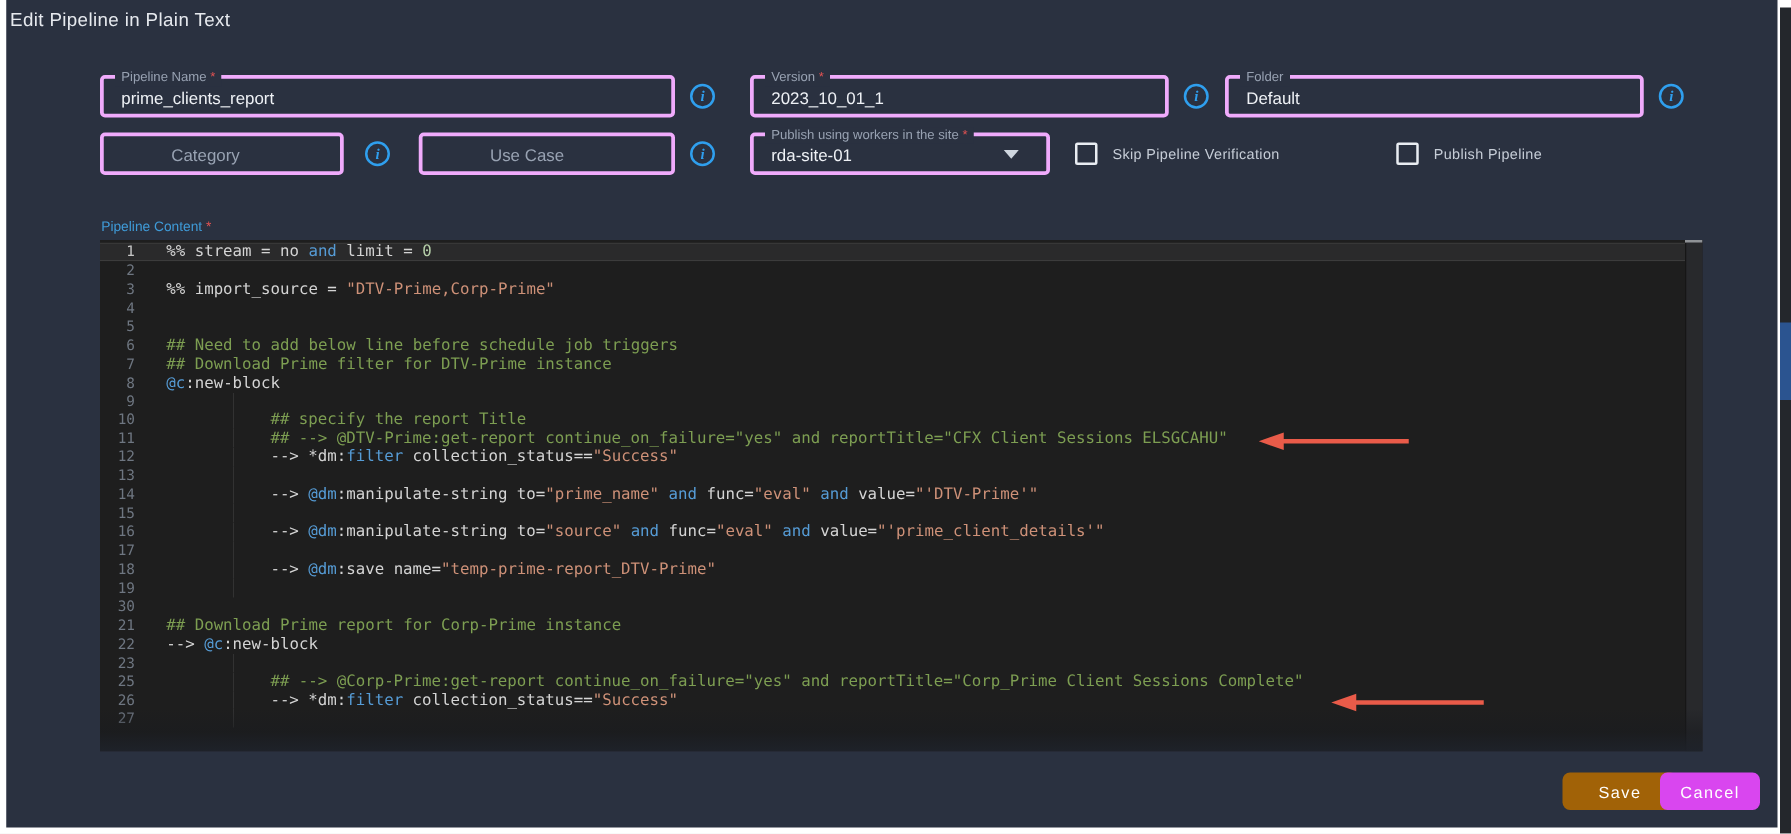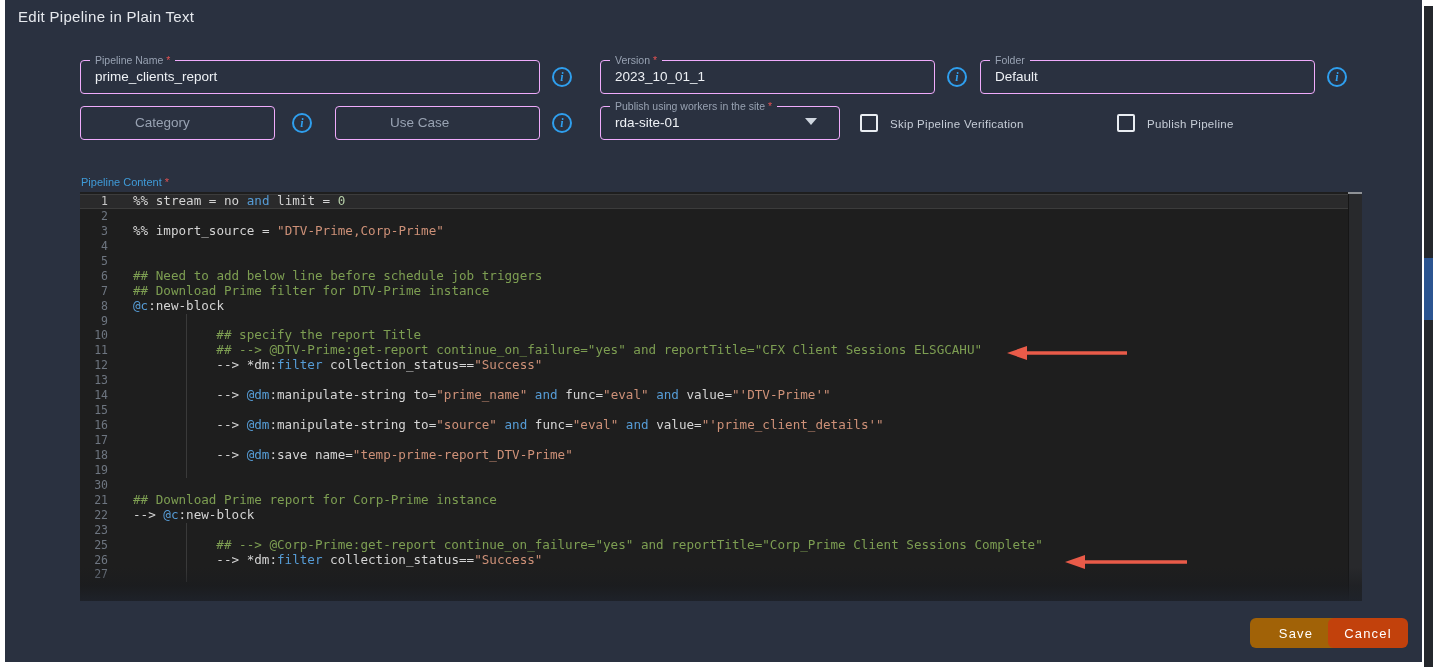--- a/index.html
+++ b/index.html
@@ -1,24 +1,24 @@
 <!DOCTYPE html>
 <html style="--tk-t: #d4d4d4; --tk-k: #569cd6; --tk-s: #ce9178; --tk-c: #7d9e52; --tk-n: #b5cea8;"><head>
 <meta charset="utf-8">
 <style>
   * { margin:0; padding:0; box-sizing:border-box; }
   html,body { background:#ffffff; }
   #app { position:relative; width:1433px; height:667px; background:#ffffff; overflow:hidden;
          font-family:"Liberation Sans", sans-serif; }
   #dialog { position:absolute; left:5px; top:0; width:1417px; height:662px; background:#2a3140; }
 
-  .dlg-title { position:absolute; left:13px; top:8px; font-size:15px; color:#e6e9ee; letter-spacing:.3px; }
+  .dlg-title { position:absolute; left:3px; top:8px; font-size:15px; color:#e6e9ee; letter-spacing:.3px; }
 
   
-  .field { position:absolute; height:34px; border:1px solid #f0abfc; border-radius:4px; }
+  .field { position:absolute; height:34px; border:3px solid #f0abfc; border-radius:4px; }
   .flabel { position:absolute; top:-7px; left:9px; background:#2a3140; padding:0 5px;
             font-size:10.5px; color:#98a2b2; white-space:nowrap; line-height:13px;}
   .req { color:#e05252; }
   .fvalue { position:absolute; left:14px; top:8px; font-size:13.5px; color:#eef1f5; white-space:nowrap; }
   .fvalue.ph { color:#98a2b2;margin-left:40px; }
   .caret { position:absolute; right:22px; top:11px; width:0; height:0;
            border-left:6px solid transparent; border-right:6px solid transparent;
            border-top:7px solid #cfd6df; }
 
   .info { position:absolute; width:20px; height:20px; border:2px solid #2f9fee; border-radius:50%;
@@ -47,21 +47,21 @@
             border-top:2px solid #8f9296; box-shadow: inset 1px 0 0 #161616; }
   #editor-fade { position:absolute; left:0; right:0; bottom:0; height:34px; pointer-events:none;
             background:linear-gradient(to bottom, rgba(30,30,30,0) 0%, rgba(25,27,31,.55) 55%, rgba(30,34,42,.95) 100%); }
 
   .arrow-svg { position:absolute; pointer-events:none; }
 
   
   .btn { position:absolute; height:30px; border:none; border-radius:6px; font-size:13px;
          letter-spacing:1.2px; color:#ffffff; font-family:"Liberation Sans", sans-serif; cursor:pointer; }
   #save-btn { left:1245px; top:618px; width:92px; background:#a16207; }
-  #cancel-btn { left:1323px; top:618px; width:80px; background:#c2410c; }
+  #cancel-btn { left:1323px; top:618px; width:80px; background:#d946ef; }
 
   
   #page-scroll-track { position:absolute; left:1424px; top:6px; width:9px; height:661px; background:#24272c; }
   #page-scroll-thumb { position:absolute; left:1424px; top:258px; width:9px; height:62px; background:#2b5490; }
 </style>
 </head>
 <body>
 
 <div id="app">
   <div id="dialog">

